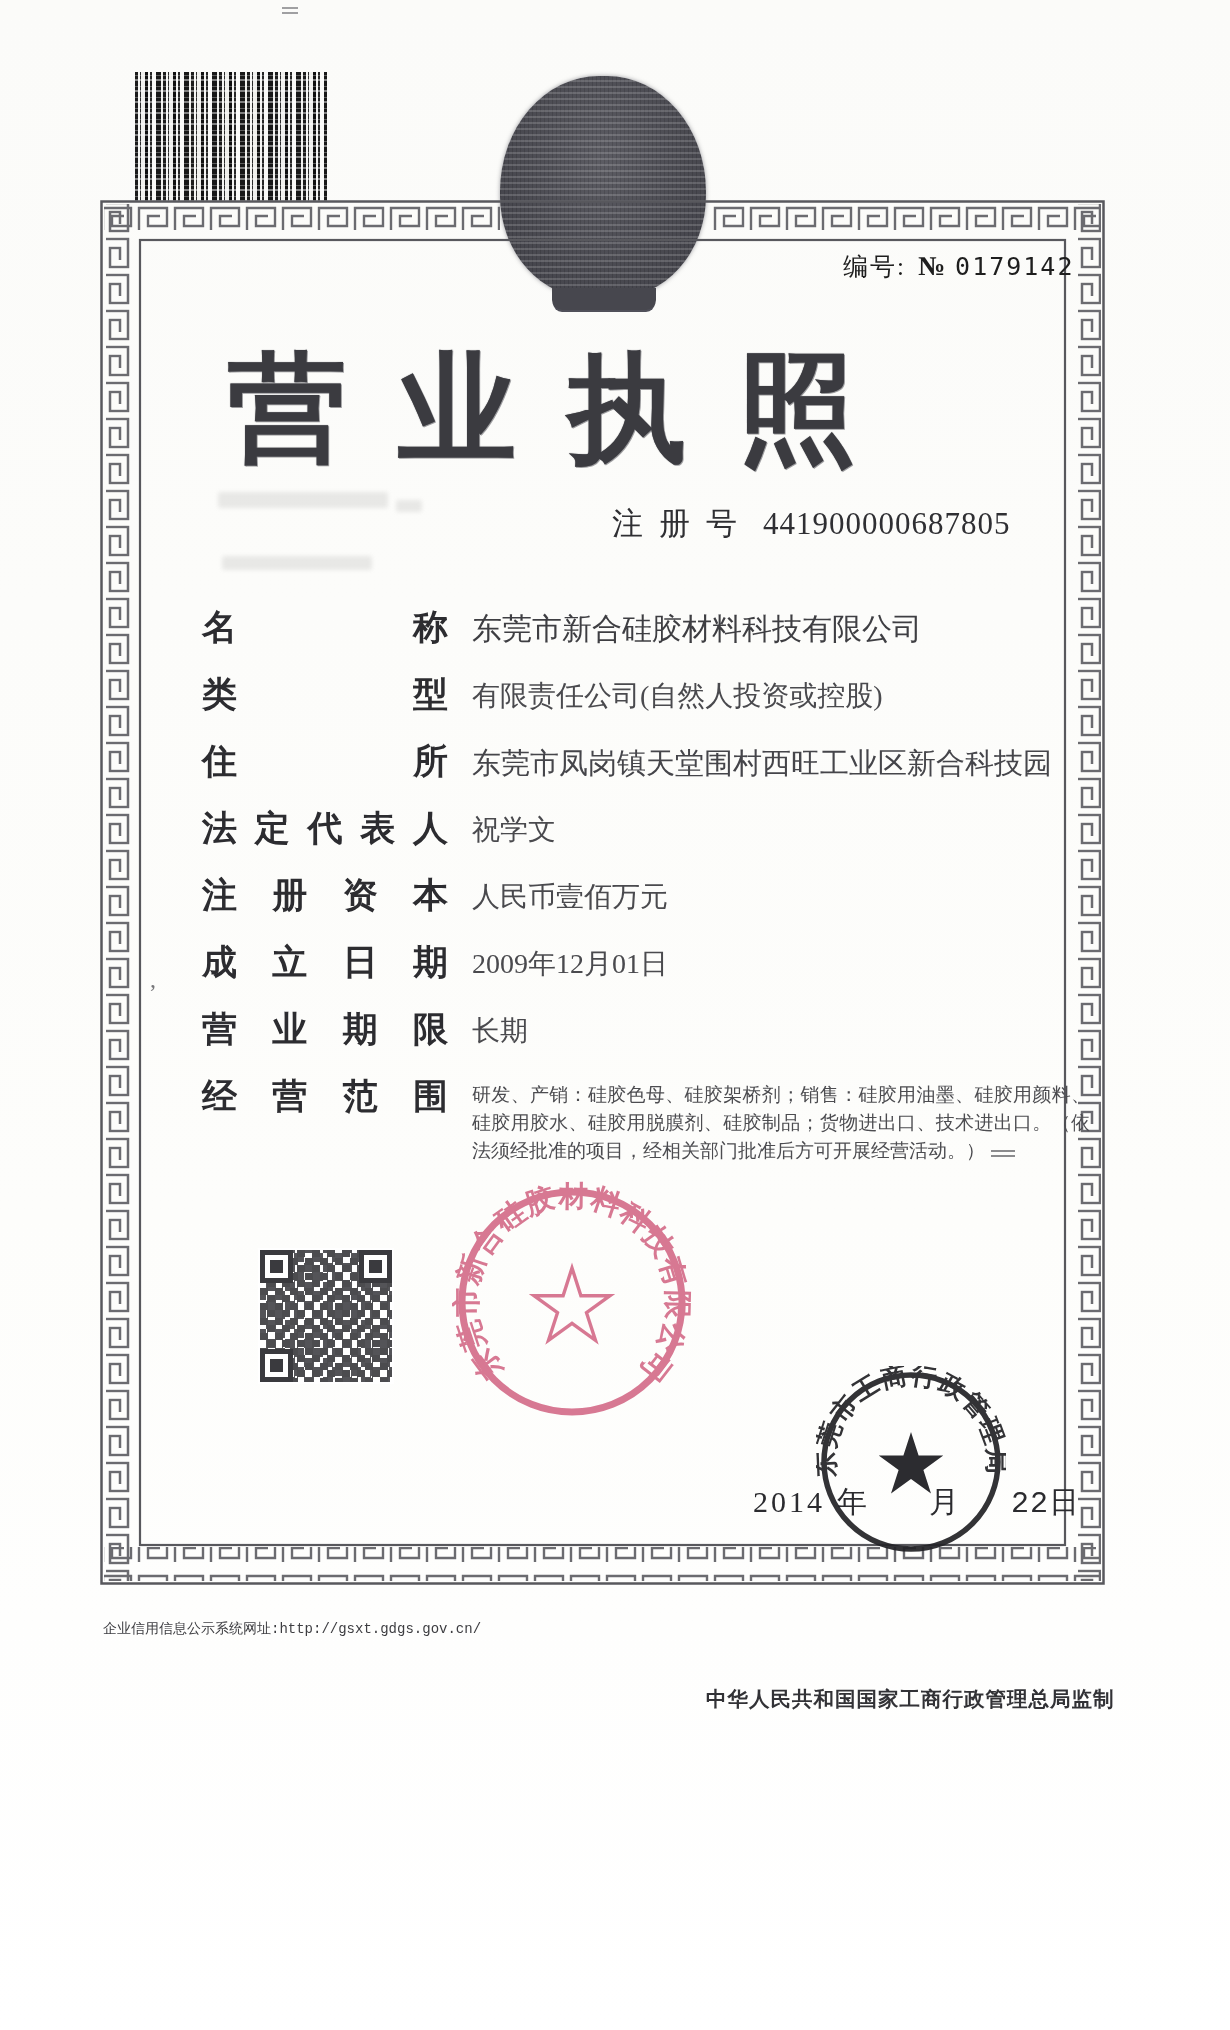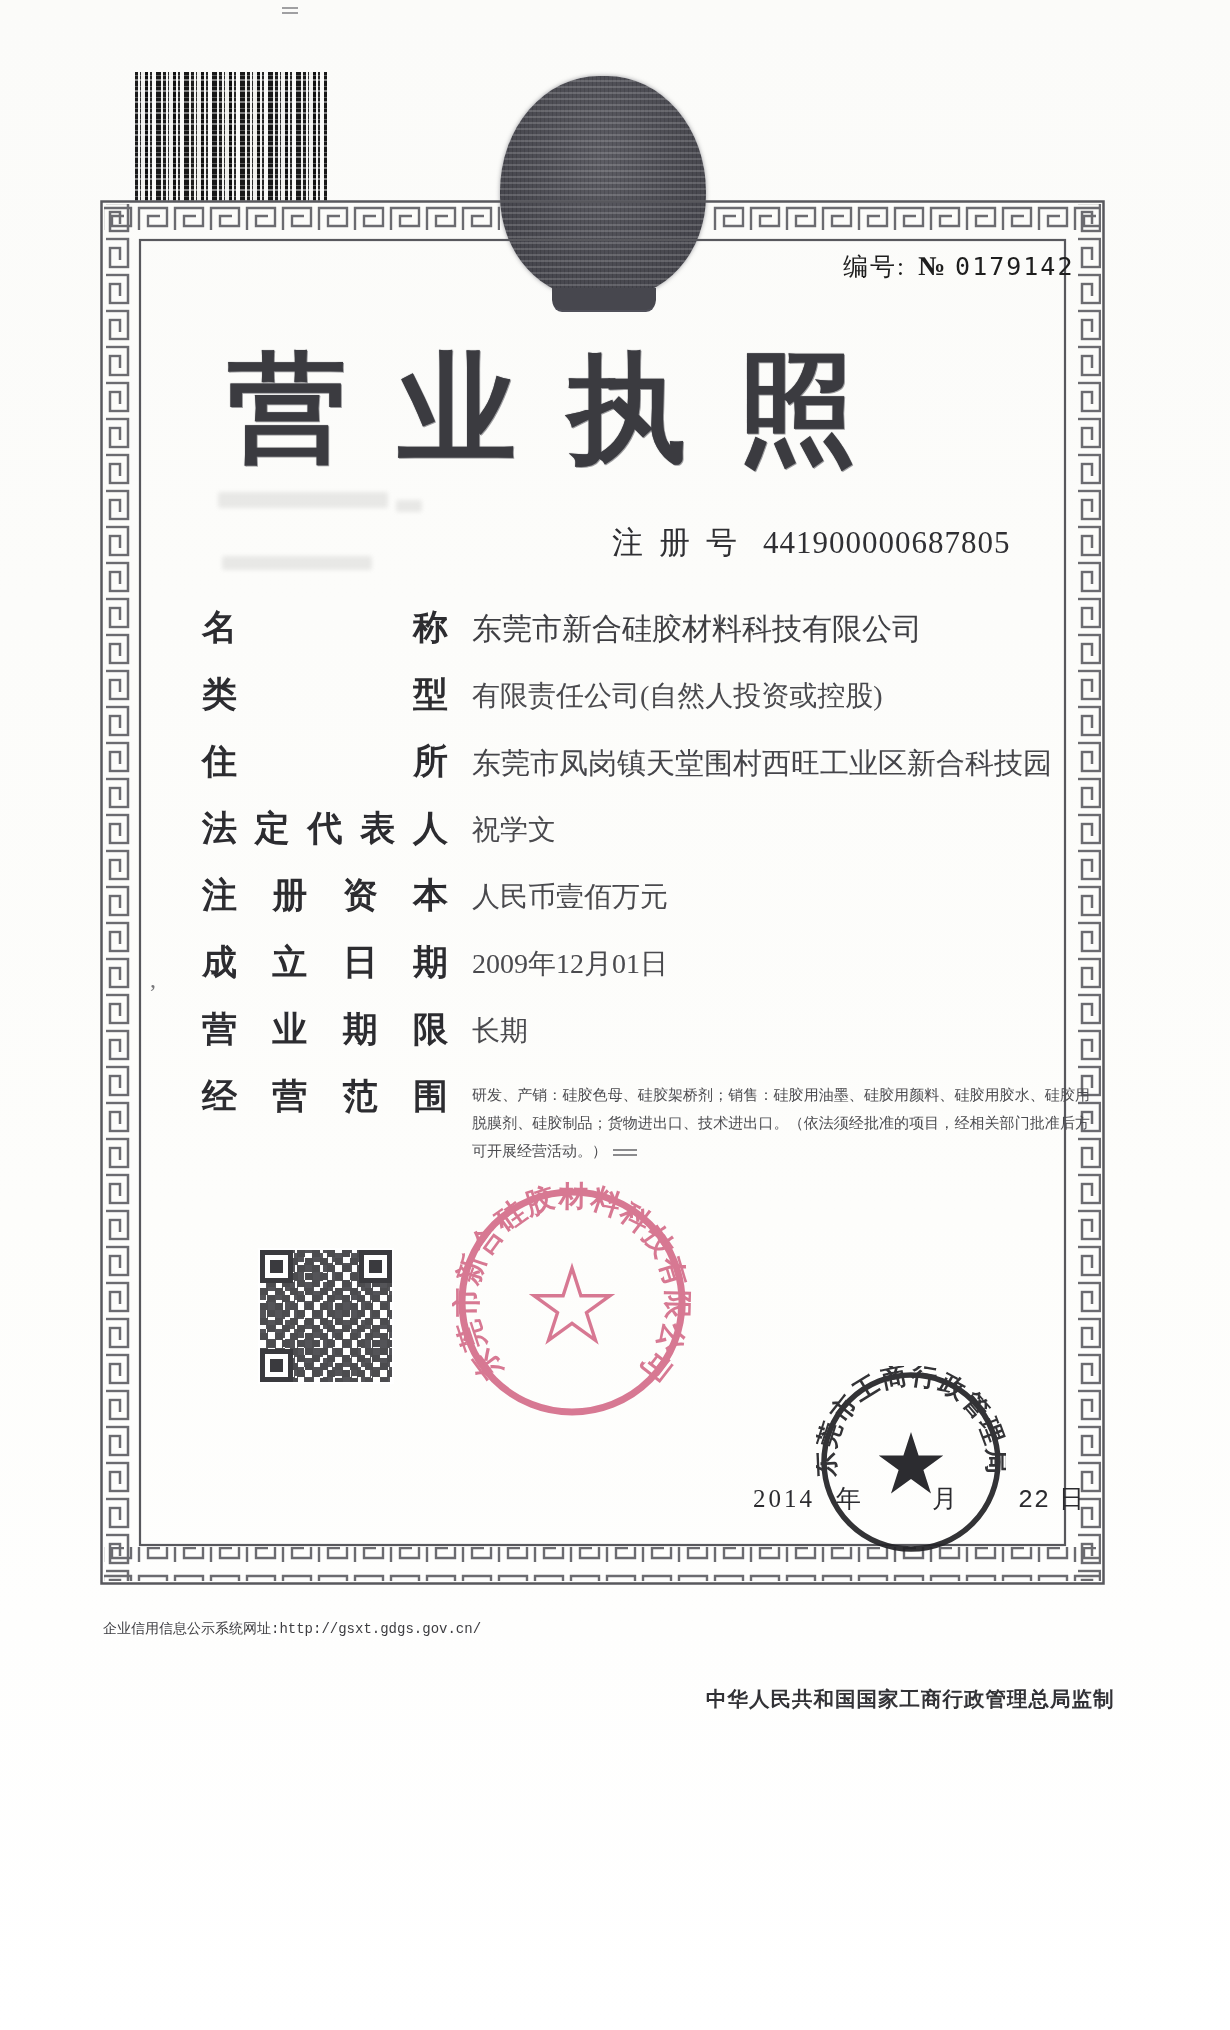--- a/index.html
+++ b/index.html
@@ -45,36 +45,36 @@
   .serial .nosign{font-weight:bold;font-size:27px;padding:0 8px 0 12px;}
   .serial .num{font-family:"DejaVu Sans Mono","Liberation Mono",monospace;font-size:25px;}
 
   .title{
     position:absolute;left:100px;top:330px;width:884px;
     text-align:center;font-size:118px;font-weight:bold;color:#3b3b40;
     letter-spacing:52px;text-indent:52px;white-space:nowrap;
     text-shadow:0 0 1px #55555a, 1px 1px 0 rgba(90,90,95,.55);
   }
 
-  .regline{position:absolute;left:612px;top:522px;white-space:nowrap;color:#2f2f33;}
+  .regline{position:absolute;left:612px;top:503px;white-space:nowrap;color:#2f2f33;}
   .regline .rl{font-size:31px;letter-spacing:16px;font-weight:500;}
   .regline .rn{font-size:31px;letter-spacing:1px;margin-left:6px;}
 
   .fields{position:absolute;left:202px;top:606px;width:900px;}
   .row{display:flex;align-items:flex-start;height:67px;}
   .row .label{
     width:246px;display:flex;justify-content:space-between;flex:none;
     font-size:35px;font-weight:700;color:#2c2c30;line-height:44px;
   }
   .row .value{margin-left:24px;font-size:28px;color:#4a4a4e;line-height:40px;padding-top:3px;white-space:nowrap;}
   .row.r-name .value{font-size:30px;color:#3e3e42;}
   .row.r-addr .value{font-size:29px;color:#45454a;text-align:right;}
   .row.r-scope{height:auto;}
   .row.r-scope .value{
-    white-space:normal;width:618px;font-size:15px;line-height:28px;
+    white-space:normal;width:618px;font-size:19px;line-height:28px;
     color:#4c4c50;padding-top:6px;text-align:justify;
   }
   .scope-mark{
     display:inline-block;width:24px;height:9px;margin-left:6px;opacity:.7;
     background:repeating-linear-gradient(0deg,#5a5a5e 0 2px,transparent 2px 5px);
   }
 
   .qr{position:absolute;left:258px;top:1248px;width:136px;height:136px;background:#fff;}
   .qr .cells{
     position:absolute;inset:2px;
@@ -88,22 +88,22 @@
   .finder.tl{left:2px;top:2px;} .finder.tr{right:2px;top:2px;} .finder.bl{left:2px;bottom:2px;}
 
   .red-seal{position:absolute;left:452px;top:1180px;opacity:.82;}
   .black-seal{position:absolute;left:816px;top:1366px;opacity:.92;}
 
   .registrar{
     position:absolute;left:612px;top:1430px;font-size:33px;font-weight:700;color:#29292d;
     letter-spacing:26px;white-space:nowrap;
   }
   .dateline{
-    position:absolute;left:753px;top:1482px;font-size:25px;color:#2b2b2f;
-    display:flex;align-items:baseline;white-space:nowrap;gap:9px;
+    position:absolute;left:753px;top:1482px;font-size:30px;color:#2b2b2f;
+    display:flex;align-items:baseline;white-space:nowrap;
   }
   .dateline .year{letter-spacing:3px;}
   .dateline .u-year{margin-left:12px;}
   .dateline .u-month{margin-left:62px;}
   .dateline .day{margin-left:52px;letter-spacing:1px;font-family:Liberation Mono, monospace;}
 
   .footer-left{
     position:absolute;left:103px;top:1620px;font-size:14px;color:#3d3d41;
     font-family:"Liberation Mono","DejaVu Sans Mono",monospace;letter-spacing:0;
   }

